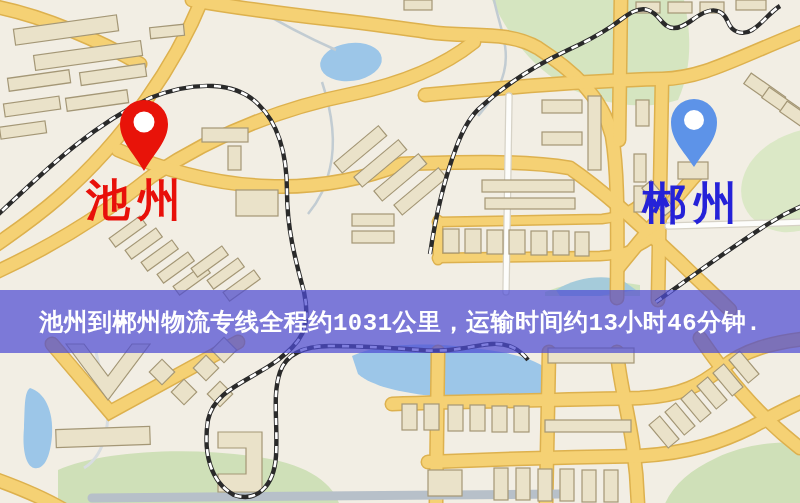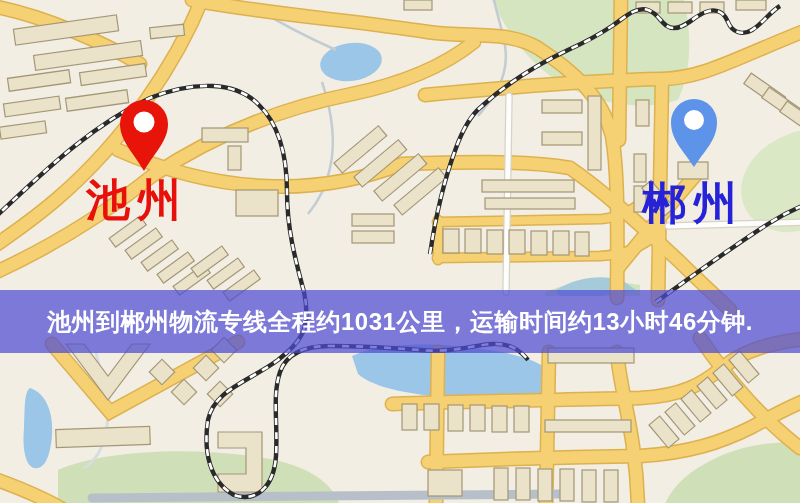--- a/index.html
+++ b/index.html
@@ -25,21 +25,21 @@
   .destination-label{left:642px;top:181px;color:#2522d8;}
   .route-banner{
     position:absolute;
     left:0;top:290px;
     width:800px;height:63px;
     background:rgba(77,76,211,0.72);
     display:flex;align-items:center;justify-content:center;
   }
   .route-banner span{
     color:#ffffff;
-    font-family:Liberation Sans, sans-serif;
+    font-family:Liberation Mono, monospace;
     font-size:24px;
     font-weight:bold;
     white-space:nowrap;
     letter-spacing:0.5px;
   }
 </style>
 </head>
 <body>
 
 <div class="map-container">

